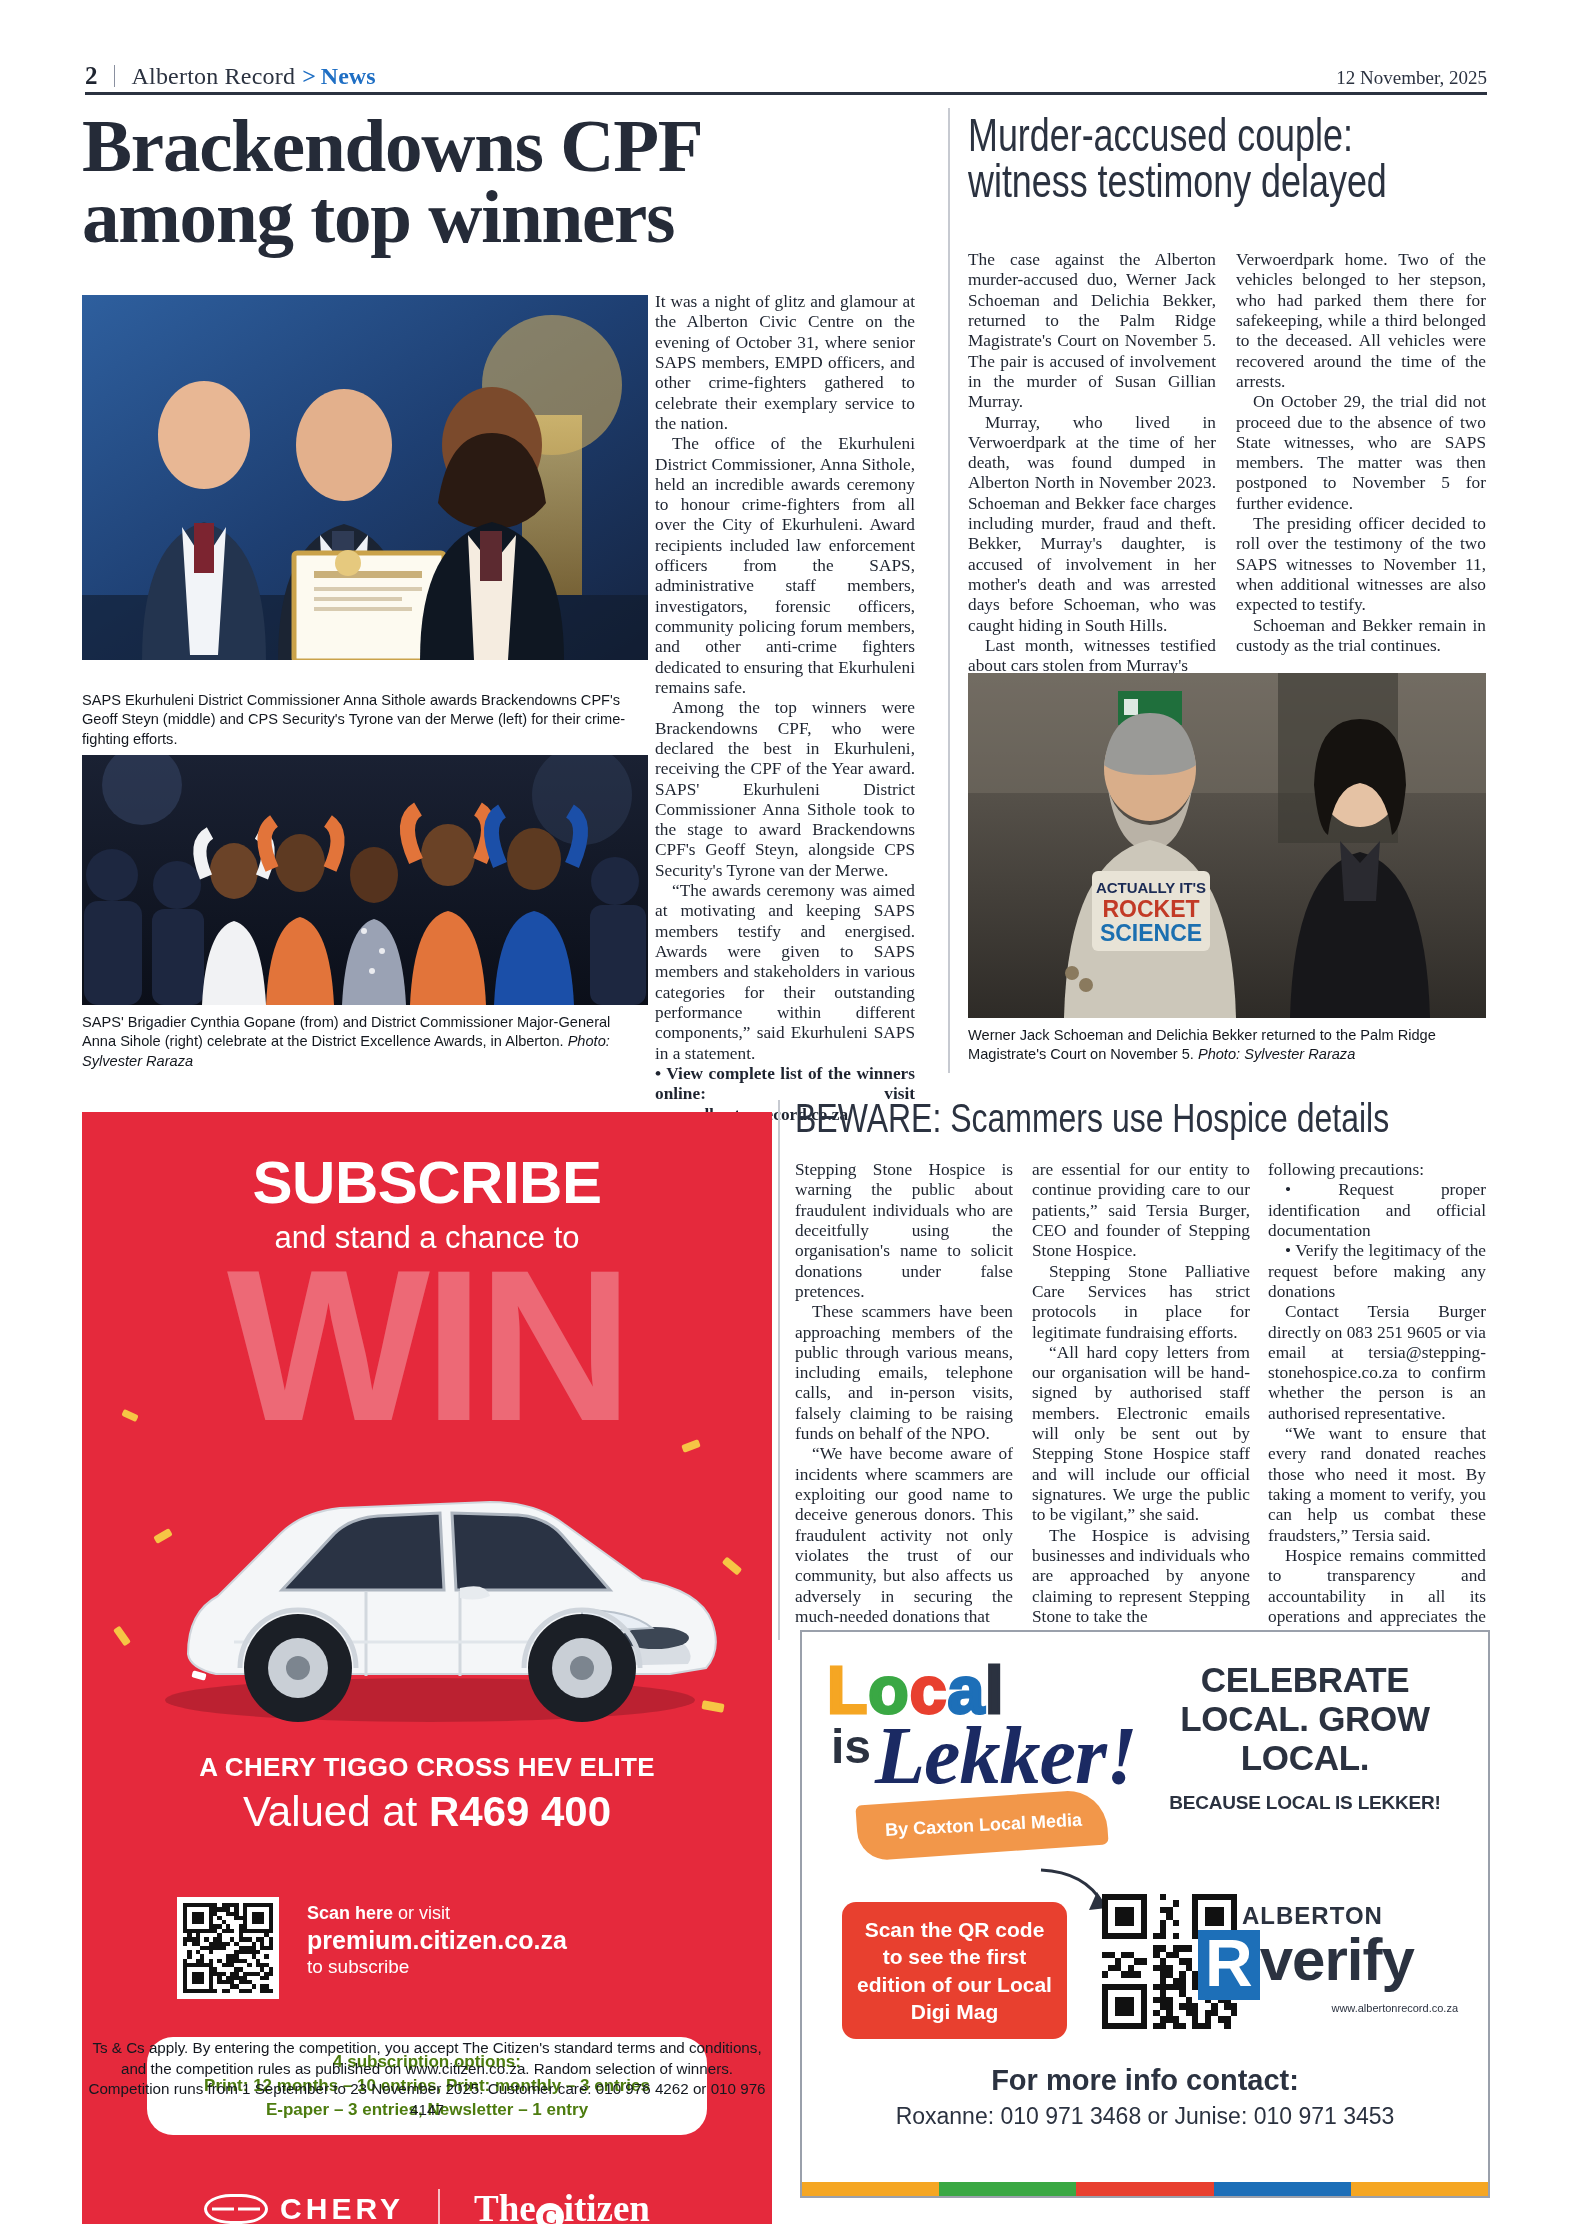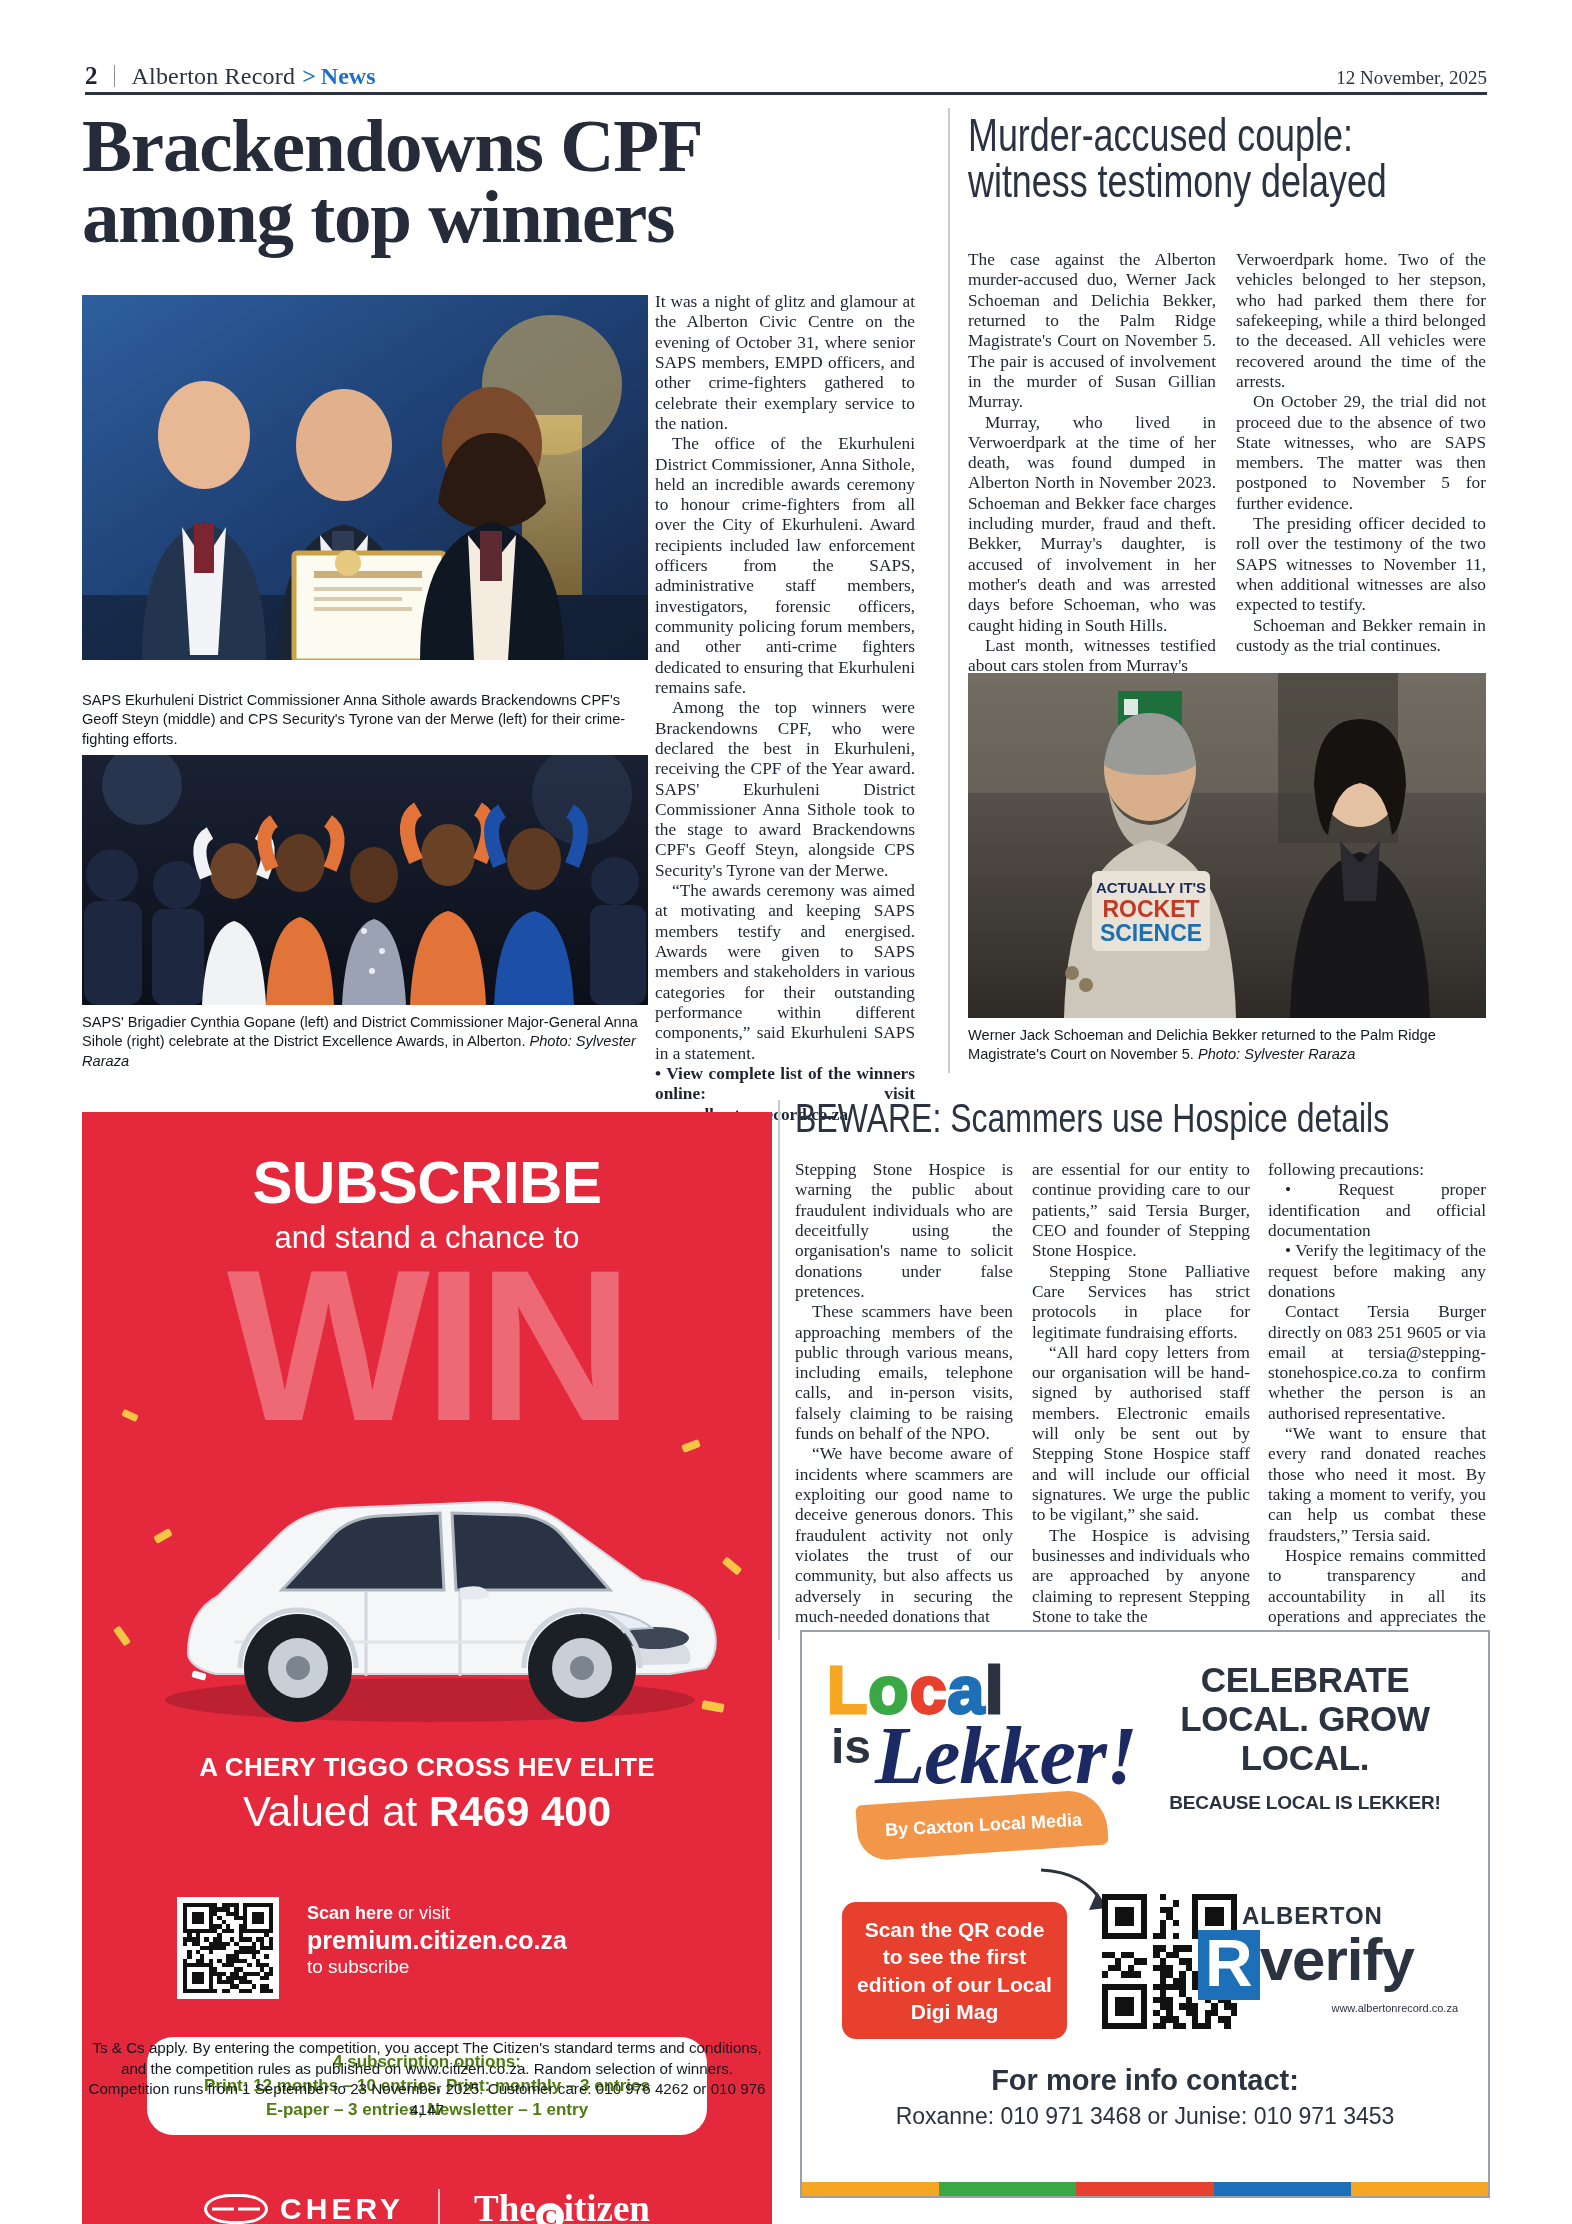--- a/index.html
+++ b/index.html
@@ -298,21 +298,21 @@
       <path d="M412 250 q4-86 40-94 q36 8 40 94z" fill="#1b4fa8"></path>
       <path d="M418 110 q-18-42 2-54" stroke="#1b4fa8" stroke-width="15" fill="none"></path>
       <path d="M490 110 q18-42 -2-54" stroke="#1b4fa8" stroke-width="15" fill="none"></path>
       <g fill="#1d2740">
         <circle cx="533" cy="126" r="24"></circle>
           <rect x="508" y="150" width="56" height="100" rx="12"></rect>
       </g>
     </svg>
   </div>
   <div class="caption" style="left:82px; top:1013px; width:560px;">
-    <span>SAPS' Brigadier Cynthia Gopane (left) and District Commissioner Major-General Anna Sihole (right) celebrate at the District Excellence Awards, in Alberton. </span><em>Photo: Sylvester Raraza</em>
+    <span>SAPS' Brigadier Cynthia Gopane (from) and District Commissioner Major-General Anna Sihole (right) celebrate at the District Excellence Awards, in Alberton. </span><em>Photo: Sylvester Raraza</em>
   </div>
 
   <div class="col" style="left:655px; top:292px; width:260px;">
     <p class="first">It was a night of glitz and glamour at the Alberton Civic Centre on the evening of October 31, where senior SAPS members, EMPD officers, and other crime-fighters gathered to celebrate their exemplary service to the nation.</p>
     <p>The office of the Ekurhuleni District Commissioner, Anna Sithole, held an incredible awards ceremony to honour crime-fighters from all over the City of Ekurhuleni. Award recipients included law enforcement officers from the SAPS, administrative staff members, investigators, forensic officers, community policing forum members, and other anti-crime fighters dedicated to ensuring that Ekurhuleni remains safe.</p>
     <p>Among the top winners were Brackendowns CPF, who were declared the best in Ekurhuleni, receiving the CPF of the Year award. SAPS' Ekurhuleni District Commissioner Anna Sithole took to the stage to award Brackendowns CPF's Geoff Steyn, alongside CPS Security's Tyrone van der Merwe.</p>
     <p>“The awards ceremony was aimed at motivating and keeping SAPS members testify and energised. Awards were given to SAPS members and stakeholders in various categories for their outstanding performance within different components,” said Ekurhuleni SAPS in a statement.</p>
     <p style="text-indent:0;"><b>• View complete list of the winners online: visit www.albertonrecord.co.za</b></p>
   </div>
 

